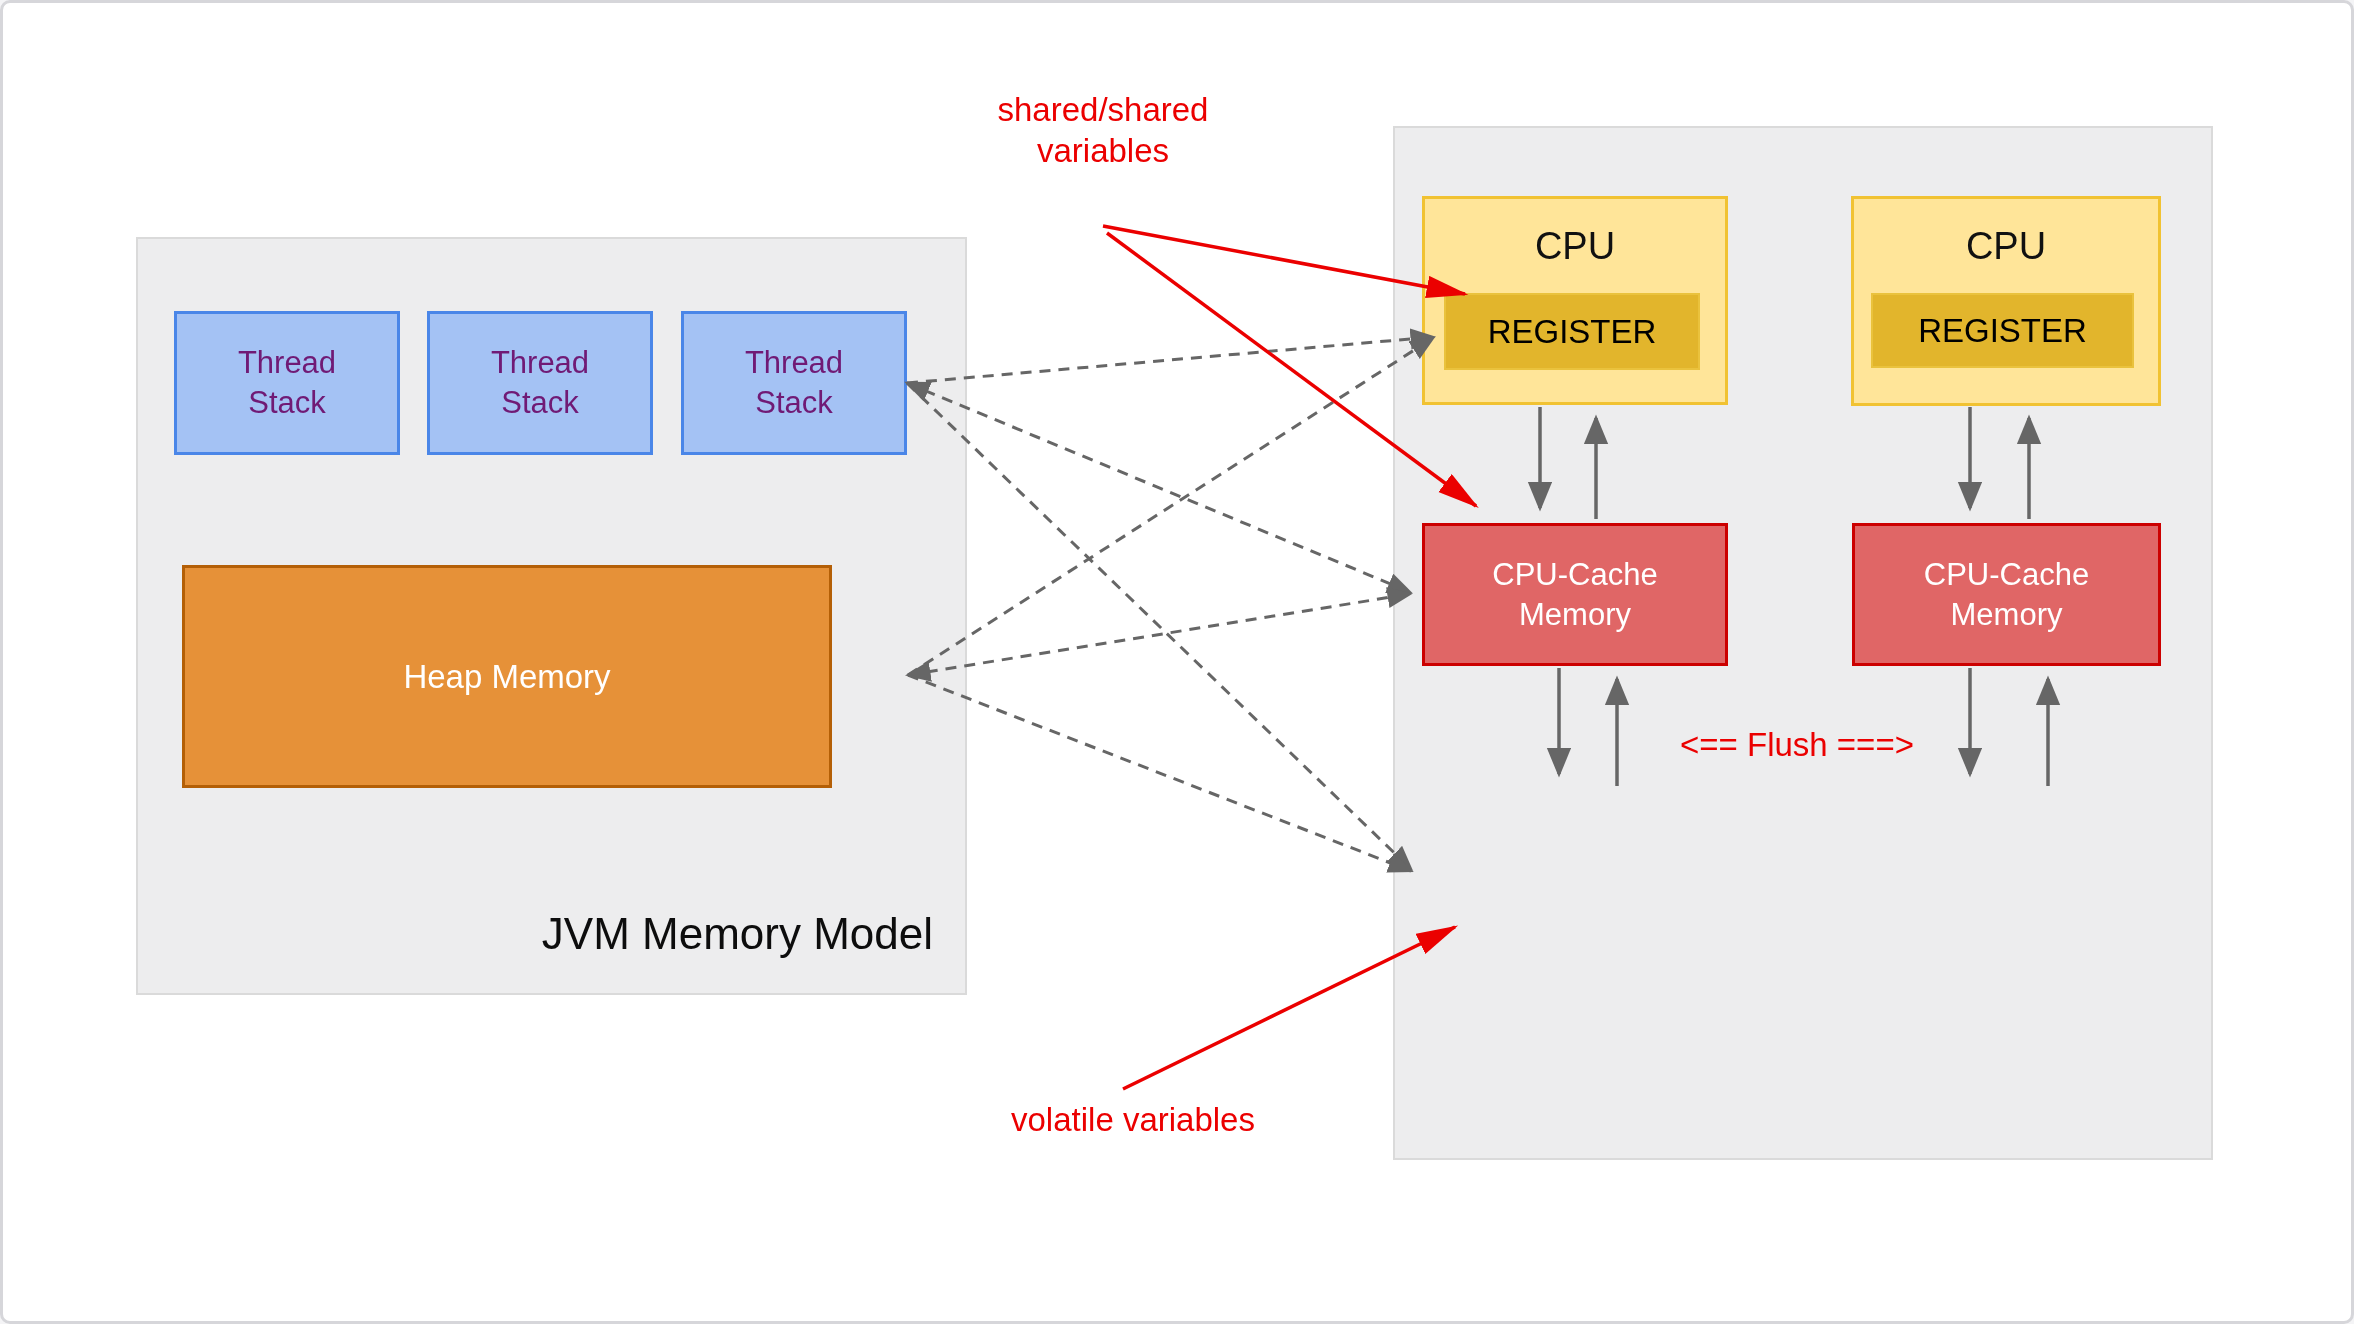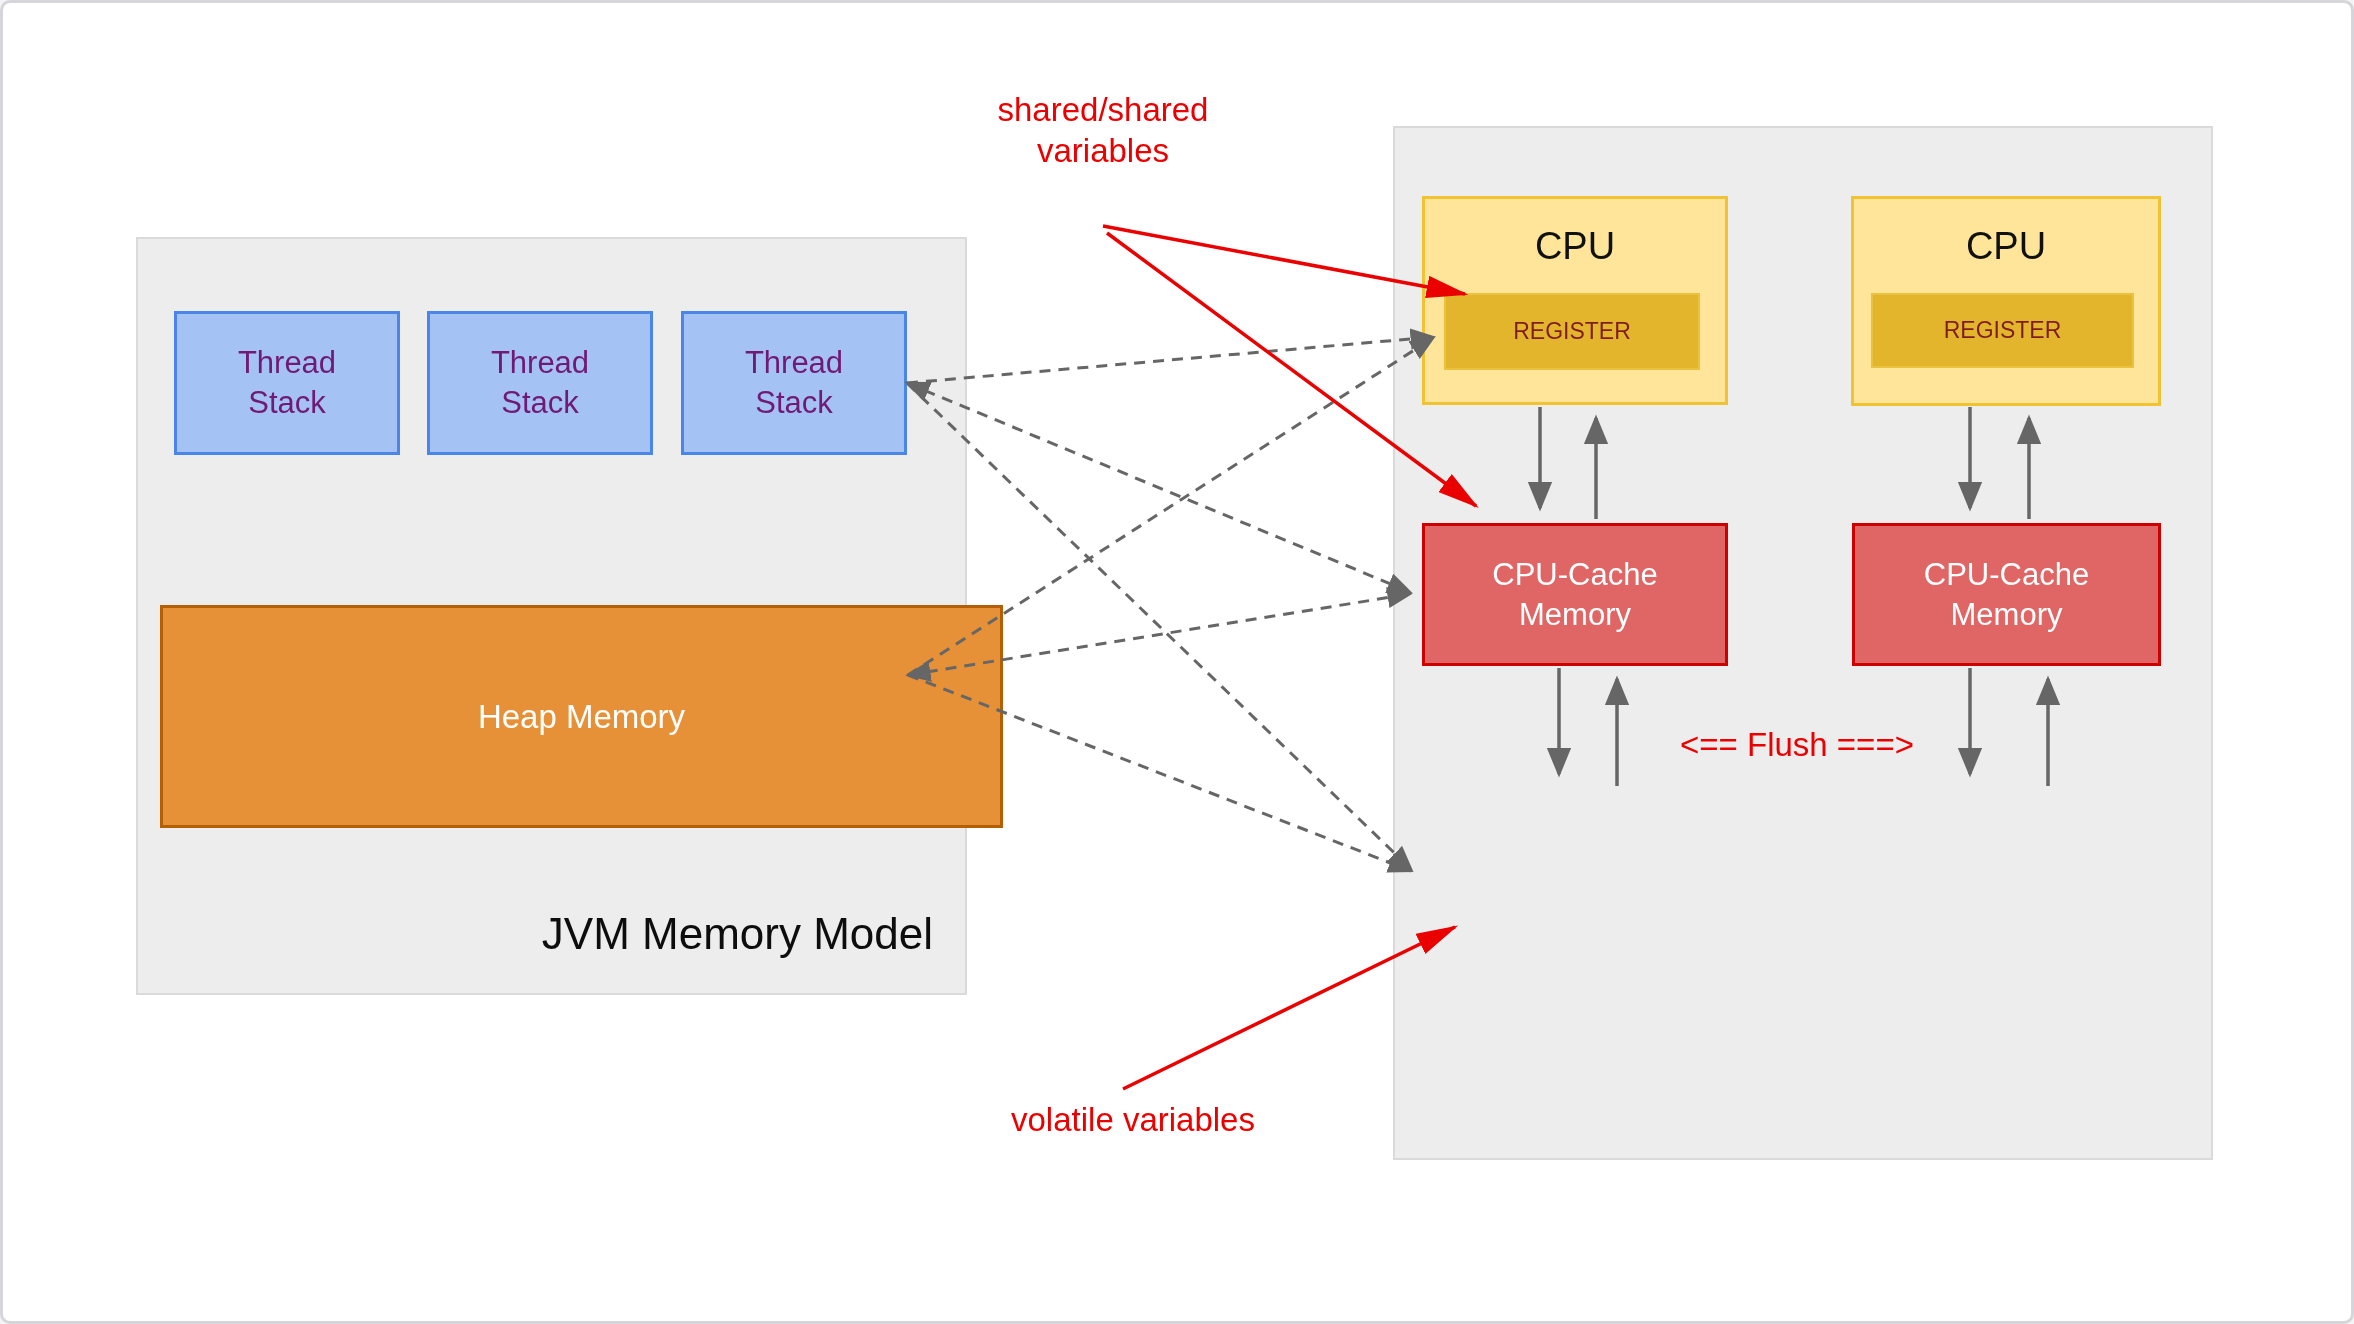--- a/index.html
+++ b/index.html
@@ -35,21 +35,21 @@
     font-size:33px;color:#ffffff;
   }
   .cpu{
     background:#ffe599;border:3px solid #f1c232;
     align-items:flex-start;
     font-size:38px;color:#111111;
   }
   .cpu .cpu-word{margin-top:26px;text-align:right;}
   .reg{
     background:#e2b52c;border:2px solid #eac23d;
-    font-size:23px;color:#7f1d1d;
+    font-size:33px;color:#000000;
   }
   .cache{
     background:#e06666;border:3px solid #cc0000;
     font-size:31px;line-height:40px;color:#ffffff;
   }
   .ram{
     background:#6aa84f;border:3px solid #38761d;
     font-size:36px;color:#ffffff;
   }
   .panel-title{
@@ -85,21 +85,21 @@
   </div>
   <div class="box ts prelines" style="left:424px;top:308px;width:226px;height:144px;">
     <span>Thread
 Stack</span>
   </div>
   <div class="box ts prelines" style="left:678px;top:308px;width:226px;height:144px;">
     <span>Thread
 Stack</span>
   </div>
 
-  <div class="box heap" style="left:157px;top:562px;width:843px;height:223px;margin-top:40px;">
+  <div class="box heap" style="left:179px;top:562px;width:650px;height:223px;">
     <span>Heap Memory</span>
   </div>
 
   <div class="panel-title" style="left:430px;top:906px;width:500px;">JVM Memory Model</div>
 
   <div class="box cpu" style="left:1419px;top:193px;width:306px;height:209px;">
     <span class="cpu-word">CPU</span>
   </div>
   <div class="box reg" style="left:1441px;top:290px;width:256px;height:77px;">
     <span>REGISTER</span>

